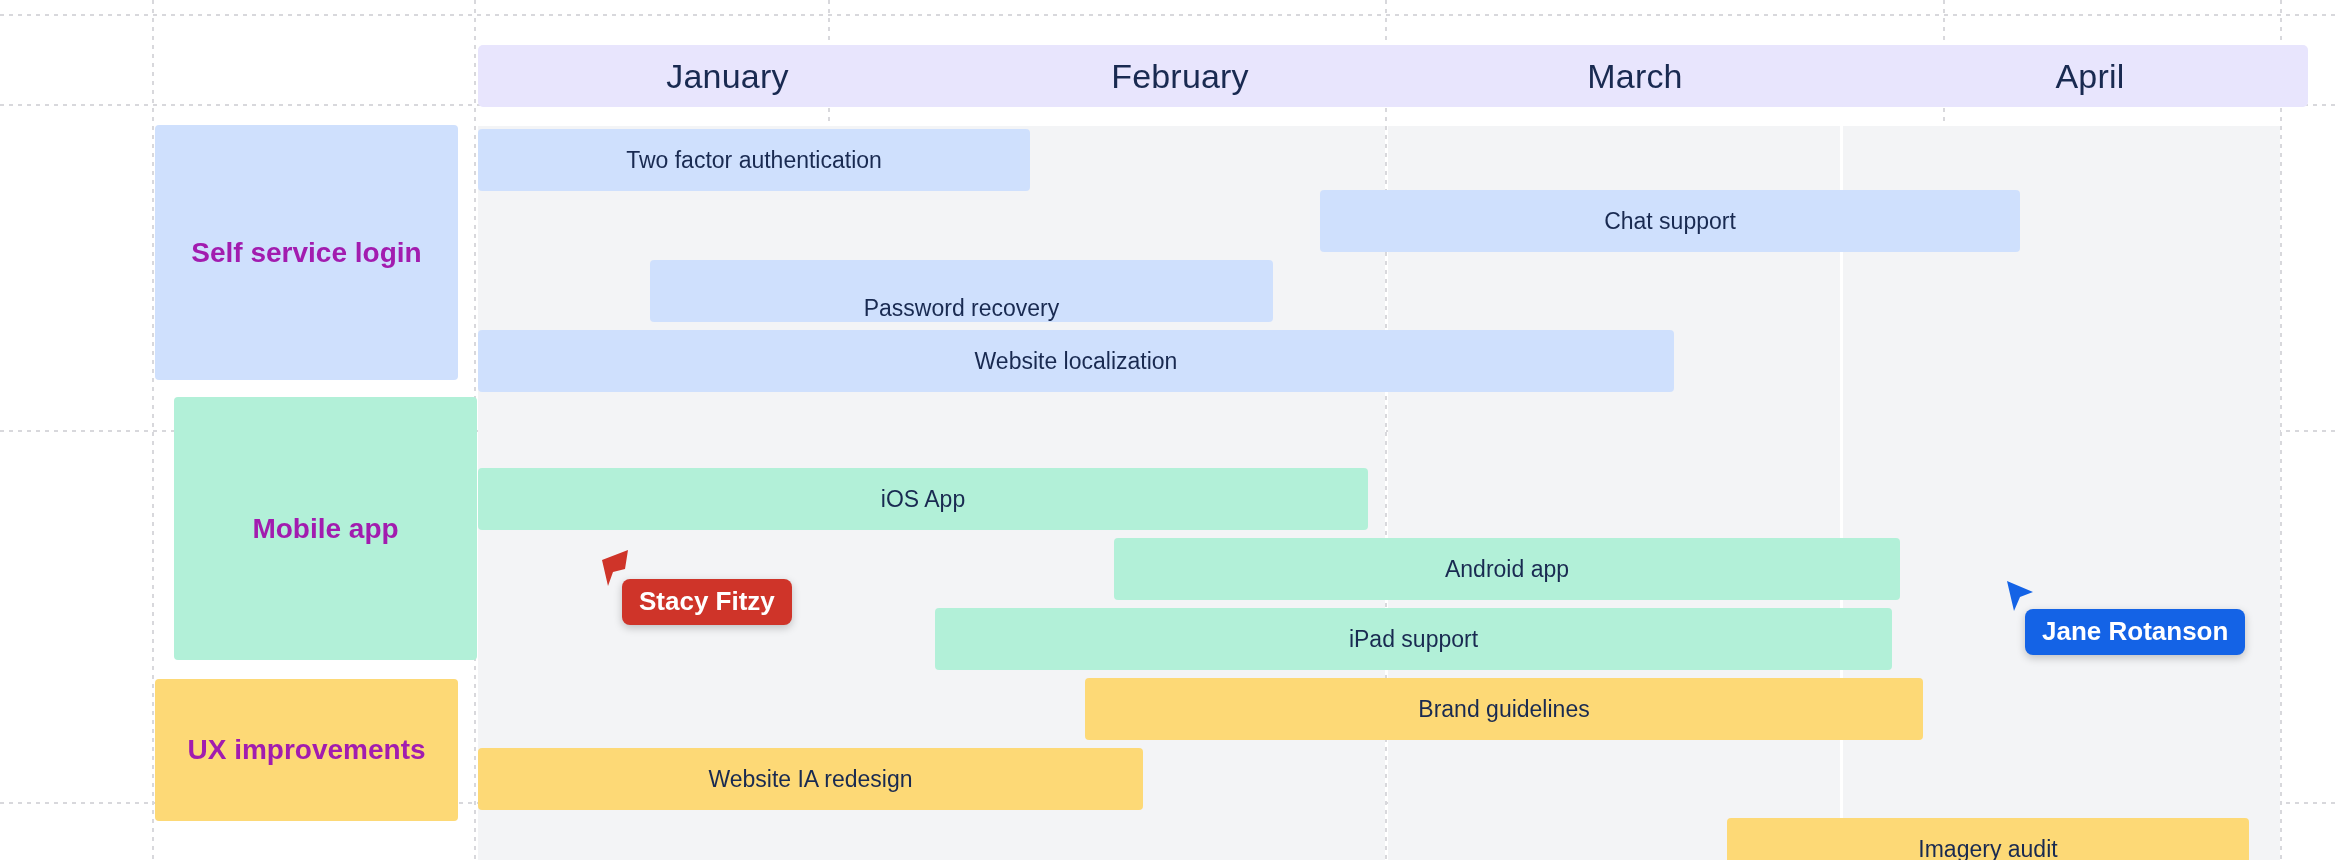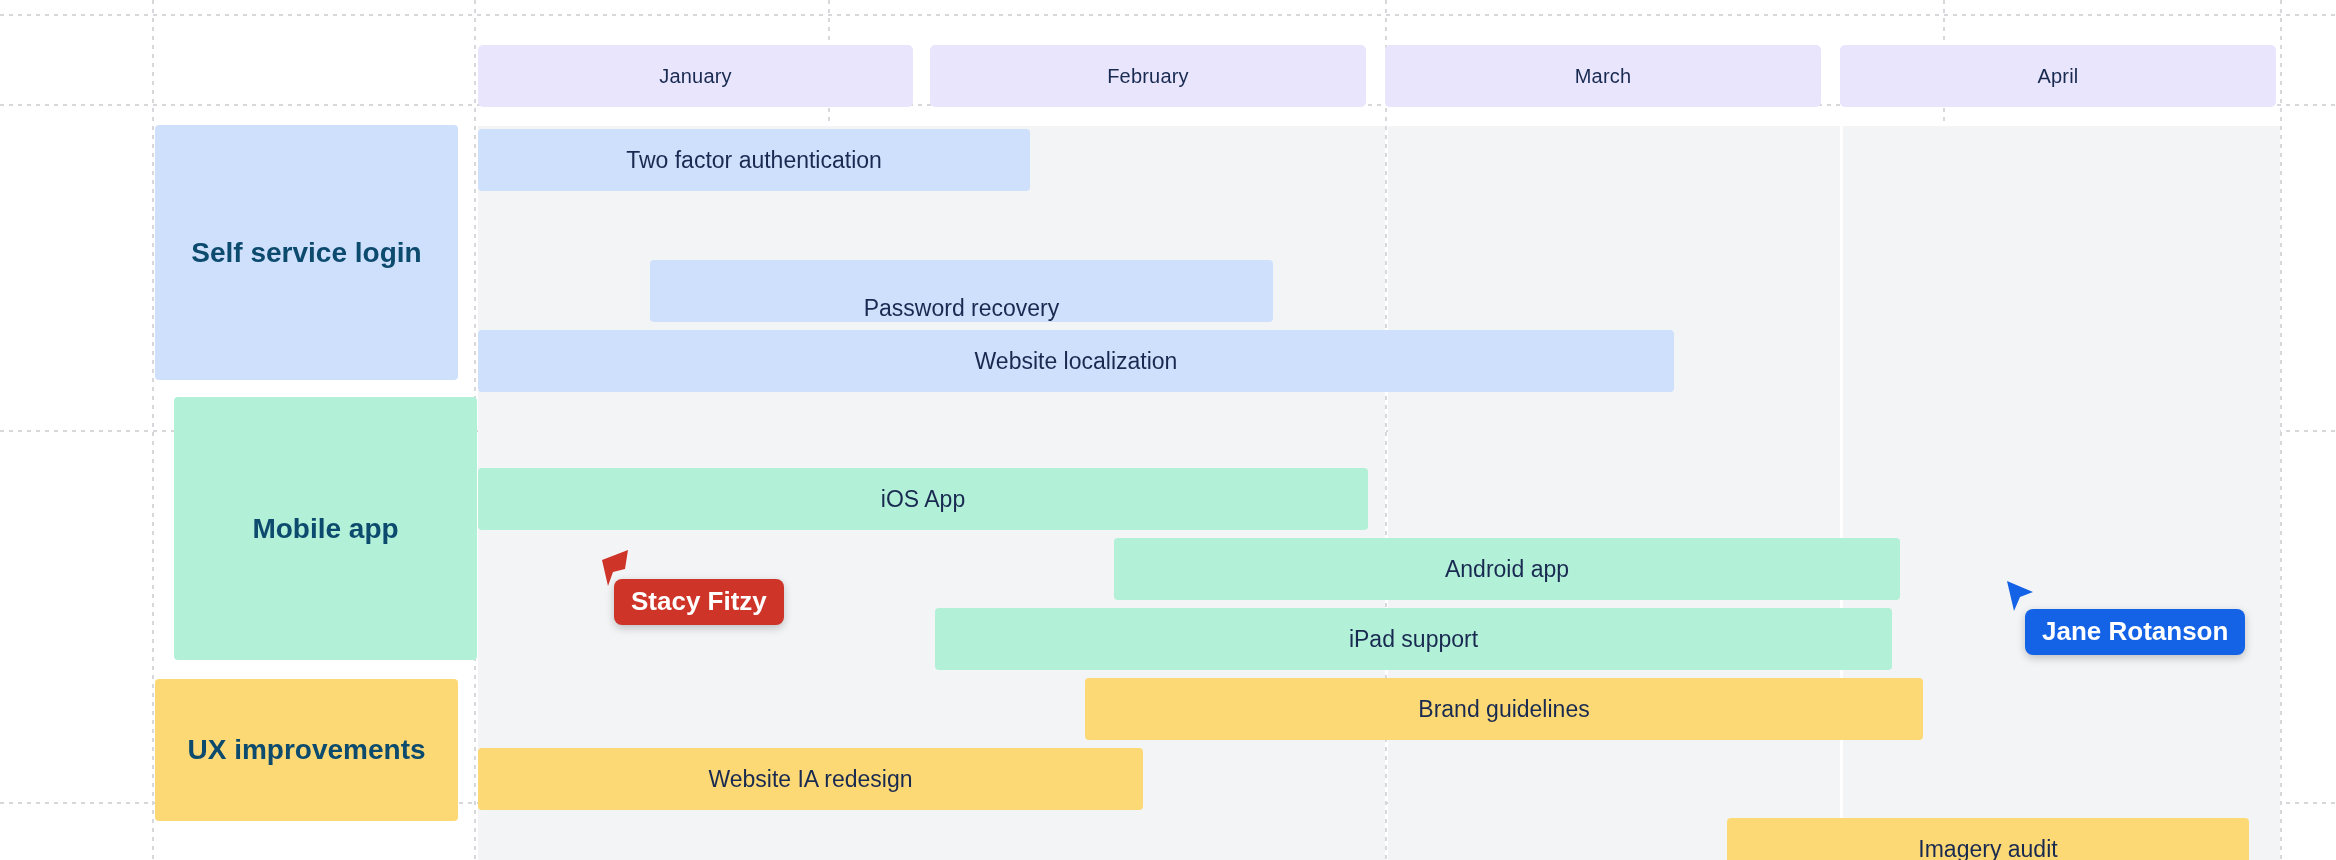--- a/index.html
+++ b/index.html
@@ -19,34 +19,35 @@
     background-size:2px 9px;}
   .grid-h{left:0;right:0;height:2px;
     background-image:linear-gradient(to right,#d8d8dc 0 4px,transparent 4px 9px);
     background-size:9px 2px;}
 
   
   .month-head{
     position:absolute;height:62px;
     background:#e8e5fd;border-radius:5px;
     display:flex;align-items:center;justify-content:center;
-    color:#192a51;font-size:20px;font-weight:400;
+    color:#192a51;font-size:34px;font-weight:400;
     letter-spacing:.2px;
+    padding-left:32px;
   }
 
   
   .month-col{position:absolute;background:#f3f4f6;}
 
   
   .group-block{
     position:absolute;left:155px;width:303px;
     border-radius:4px;
     display:flex;align-items:center;justify-content:center;
     text-align:left;
-    color:#0c4a6e;font-size:28px;font-weight:700;
+    color:#a21caf;font-size:28px;font-weight:700;
     line-height:1.28;
     padding:0 14px;box-sizing:border-box;
   }
 
   
   .bar{
     position:absolute;height:62px;border-radius:4px;
     display:flex;align-items:center;justify-content:center;
     color:#192a51;font-size:23px;font-weight:400;
     white-space:nowrap;overflow:hidden;
@@ -99,20 +100,23 @@
     <span>Mobile app</span>
   </div>
   <div class="group-block" style="top:679px;height:142px;background:#fdd976;">
     <span>UX improvements</span>
   </div>
 
   <div class="bar" style="left:478px;top:129px;width:552px;background:#cfe0fd;">
     <span>Two factor authentication</span>
   </div>
 
+  <div class="bar" style="left:1320px;top:190px;width:700px;background:#cfe0fd;">
+    <span>Chat support</span>
+  </div>
 
   <div class="bar" style="left:650px;top:260px;width:623px;background:#cfe0fd;align-items:flex-end;">
     <span>Password recovery</span>
   </div>
 
   <div class="bar" style="left:478px;top:330px;width:1196px;background:#cfe0fd;">
     <span>Website localization</span>
   </div>
 
   <div class="bar" style="left:478px;top:468px;width:890px;background:#b2f0d8;">
@@ -136,21 +140,21 @@
   </div>
 
   <div class="bar" style="left:1727px;top:818px;width:522px;background:#fdd976;">
     <span>Imagery audit</span>
   </div>
 
   <div class="cursor" style="left:596px;top:545px;width:230px;height:105px;">
     <svg class="arrow" width="36" height="48" viewBox="0 0 36 48" style="left:2px;top:0;">
       <path d="M30 5 L4 15 L10 41 L15 27 L27 24 Z" fill="#cf3429"></path>
     </svg>
-    <div class="tag" style="left:18px;top:34px;background:#cf3429;">Stacy Fitzy</div>
+    <div class="tag" style="left:26px;top:34px;background:#cf3429;">Stacy Fitzy</div>
   </div>
 
   <div class="cursor" style="left:2001px;top:576px;width:280px;height:105px;">
     <svg class="arrow" width="36" height="48" viewBox="0 0 36 48" style="left:0;top:0;">
       <path d="M6 5 L32 16 L19 21 L13 35 Z" fill="#1463e6"></path>
     </svg>
     <div class="tag" style="left:24px;top:33px;background:#1463e6;">Jane Rotanson</div>
   </div>
 
 </div>

